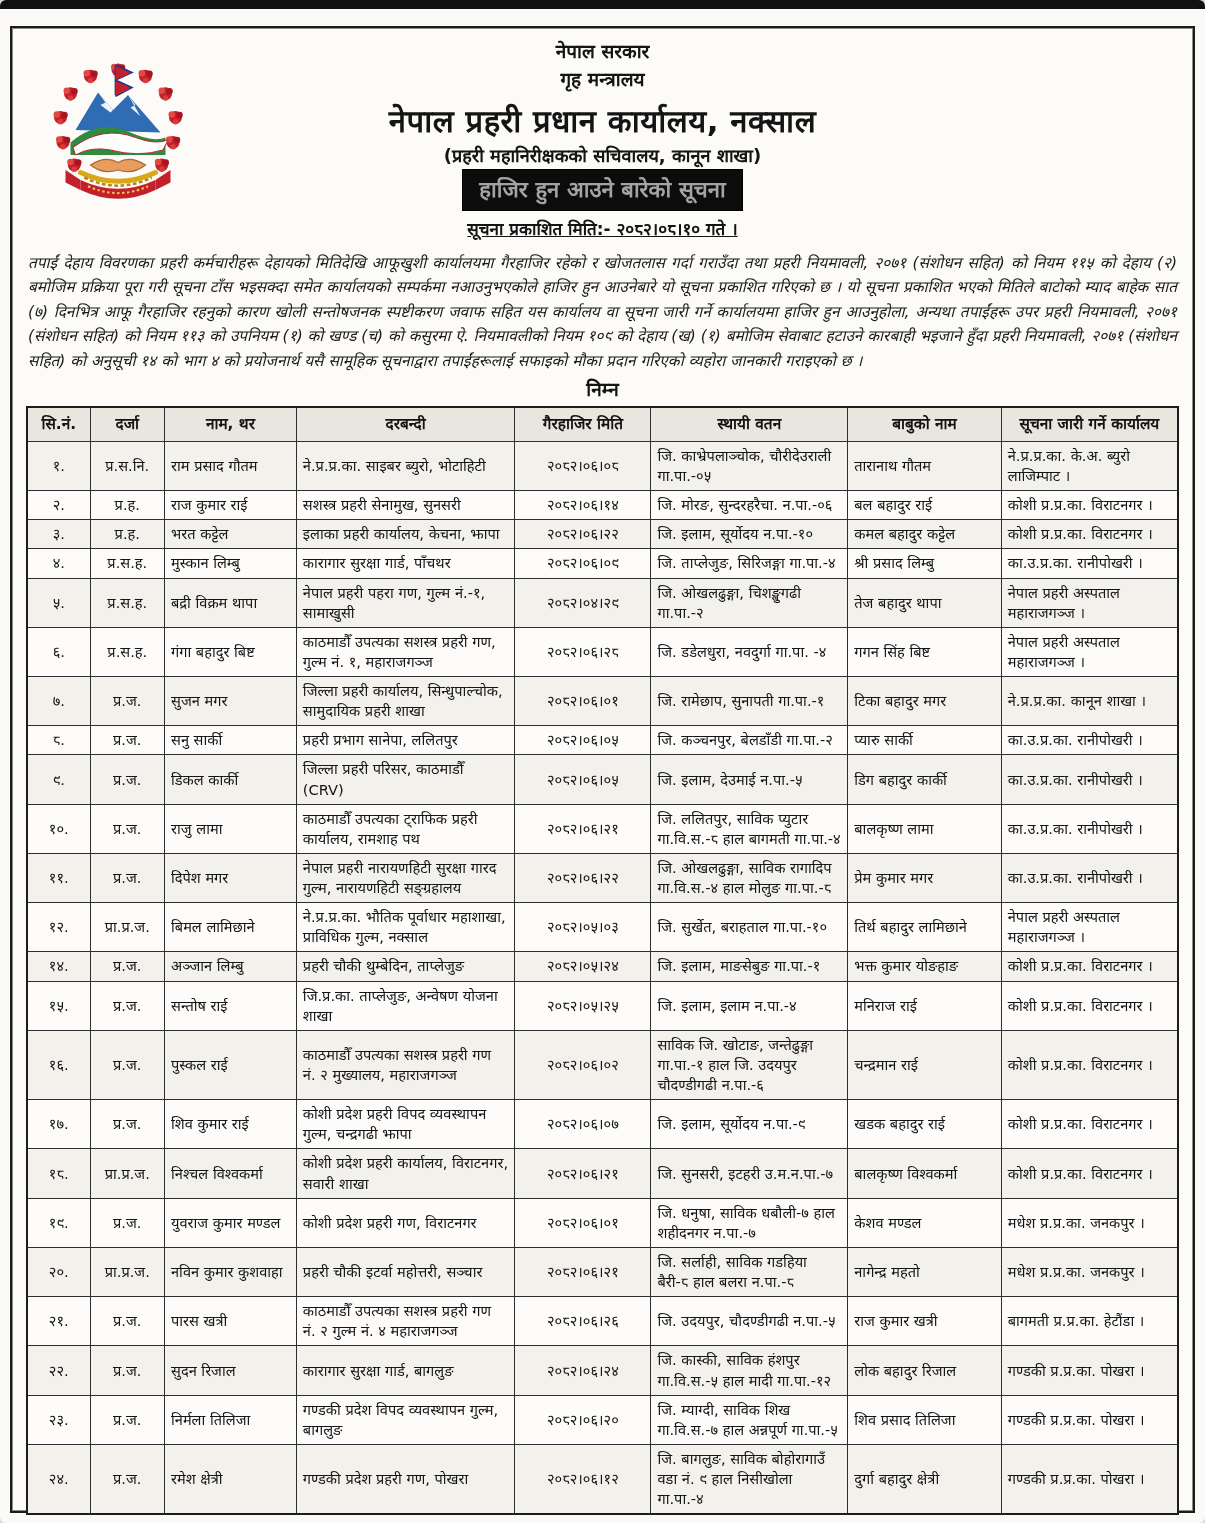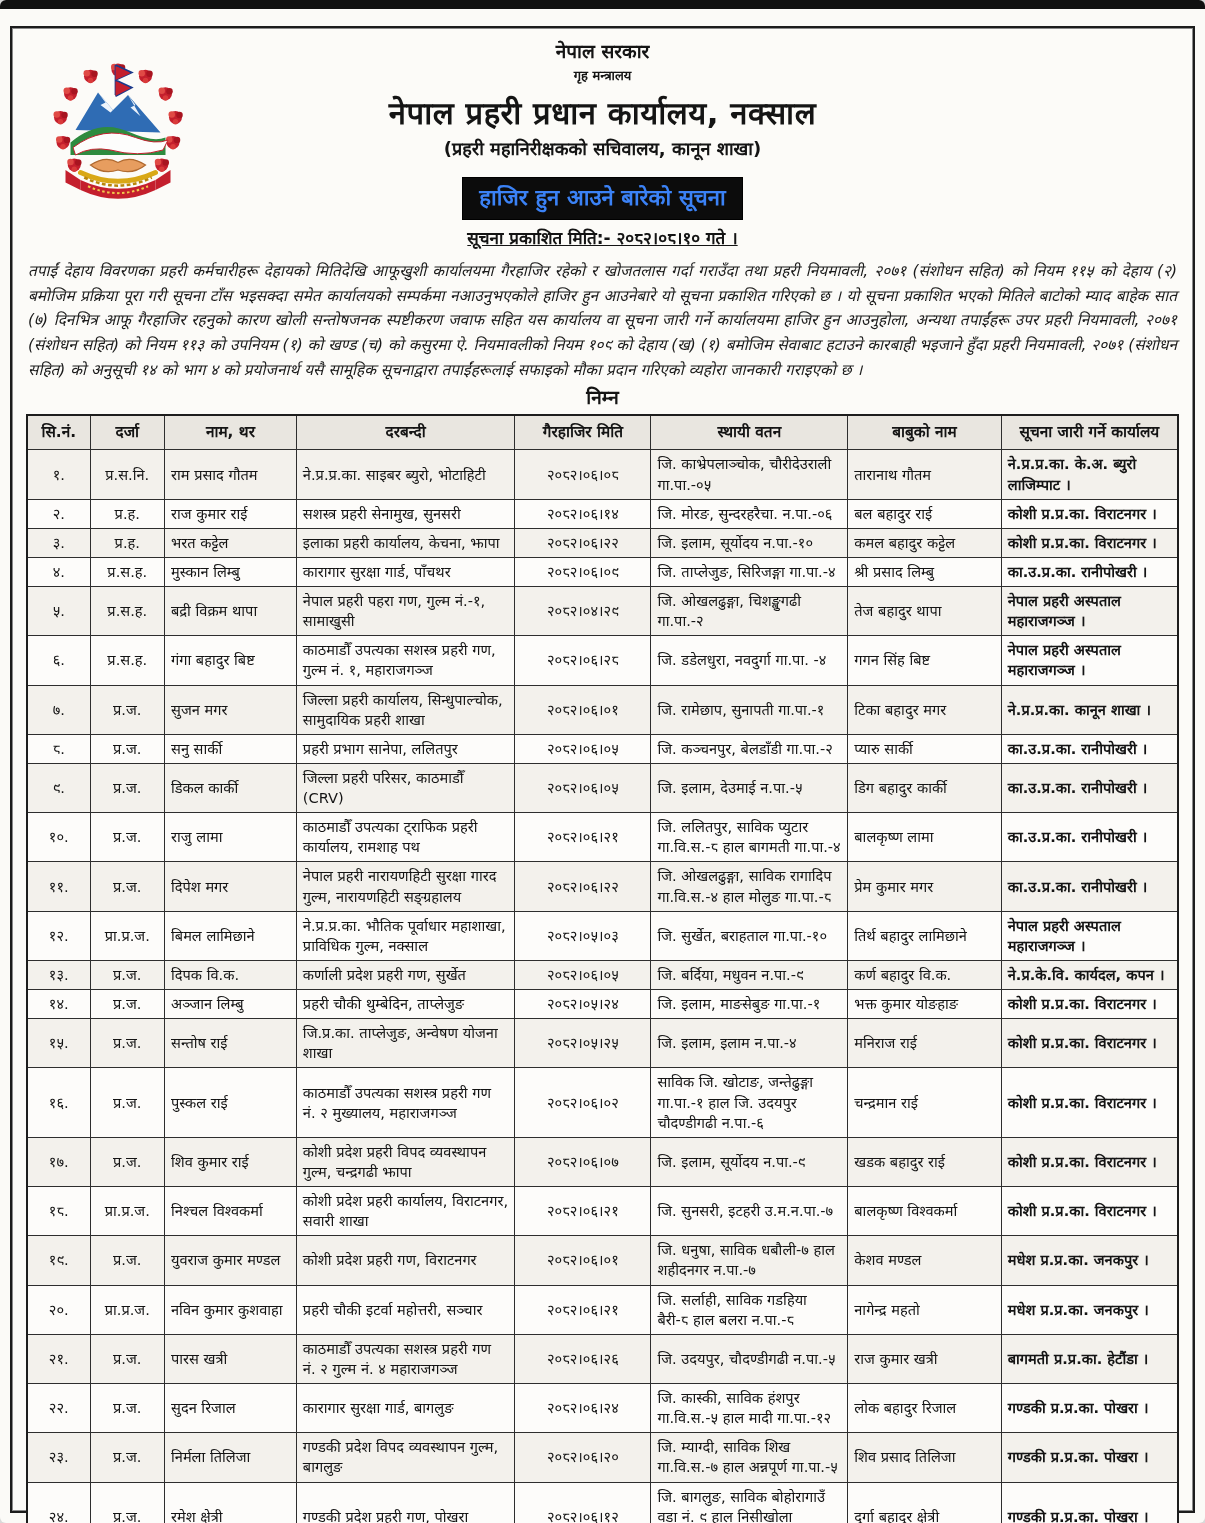--- a/index.html
+++ b/index.html
@@ -19,26 +19,26 @@
     position:absolute;top:26px;left:10px;right:10px;bottom:10px;
     border:2.5px solid #1c1c1c;
     box-shadow:inset 0 0 0 1px #8a8a8a;
     padding:12px 14px 10px 14px;
     box-sizing:border-box;
     background:#fcfbf8;
   }
   .emblem{position:absolute;top:32px;left:30px;width:152px;height:150px;}
   .hdr{text-align:center;line-height:1.25;}
   .hdr .gov{font-size:19px;font-weight:bold;}
-  .hdr .ministry{font-size:13px;font-weight:bold;margin-top:4px;}
+  .hdr .ministry{font-size:19px;font-weight:bold;margin-top:4px;}
   .hdr .office{font-size:31px;font-weight:bold;margin-top:10px;letter-spacing:.5px;}
   .hdr .sub{font-size:18px;font-weight:bold;margin-top:5px;}
   .notice-box{
-    display:inline-block;margin-top:17px;
-    background:#0c0c0c;color:#3b82f6;
+    display:inline-block;margin-top:1px;
+    background:#0c0c0c;color:#a3a3a3;
     font-size:22px;font-weight:bold;
     padding:6px 16px 7px 16px;
     border:1px solid #000;
   }
   .pubdate{font-size:17px;font-weight:bold;margin-top:8px;text-decoration:underline;}
   .body-par{
     margin:10px 2px 0 2px;
     font-size:15.4px;
     line-height:1.6;
     text-align:justify;
@@ -64,21 +64,21 @@
     background:#e9e6e0;
     font-size:15.4px;
     font-weight:bold;
     padding:6px 4px;
   }
   tbody tr:nth-child(odd){background:#f3f1ec;}
   tbody tr:nth-child(even){background:#fdfcfa;}
   td.center{text-align:center;}
   .c0{width:5%;} .c1{width:6.1%;} .c2{width:11.4%;}
   .c3{width:19.4%;} .c4{width:11.8%;} .c5{width:17.4%;}
-  .c6{width:13.4%;margin-top:26px;} .c7{width:15.5%;font-weight:bold;}
+  .c6{width:13.4%;margin-top:26px;} .c7{width:15.5%;}
 </style>
 </head>
 <body>
 
 <div class="page">
   <div class="scan-strip"></div>
 
   <div class="doc">
 
     <div class="emblem">
@@ -270,30 +270,20 @@
             <td class="c0 center">१२.</td>
             <td class="c1 center">प्रा.प्र.ज.</td>
             <td class="c2">बिमल लामिछाने</td>
             <td class="c3">ने.प्र.प्र.का. भौतिक पूर्वाधार महाशाखा, प्राविधिक गुल्म, नक्साल</td>
             <td class="c4 center">२०८२।०५।०३</td>
             <td class="c5">जि. सुर्खेत, बराहताल गा.पा.-१०</td>
             <td class="c6">तिर्थ बहादुर लामिछाने</td>
             <td class="c7">नेपाल प्रहरी अस्पताल महाराजगञ्ज ।</td>
           </tr>
           <tr>
-            <td class="c0 center">१३.</td>
-            <td class="c1 center">प्र.ज.</td>
-            <td class="c2">दिपक वि.क.</td>
-            <td class="c3">कर्णाली प्रदेश प्रहरी गण, सुर्खेत</td>
-            <td class="c4 center">२०८२।०६।०५</td>
-            <td class="c5">जि. बर्दिया, मधुवन न.पा.-९</td>
-            <td class="c6">कर्ण बहादुर वि.क.</td>
-            <td class="c7">ने.प्र.के.वि. कार्यदल, कपन ।</td>
-          </tr>
-          <tr>
             <td class="c0 center">१४.</td>
             <td class="c1 center">प्र.ज.</td>
             <td class="c2">अञ्जान लिम्बु</td>
             <td class="c3">प्रहरी चौकी थुम्बेदिन, ताप्लेजुङ</td>
             <td class="c4 center">२०८२।०५।२४</td>
             <td class="c5">जि. इलाम, माङसेबुङ गा.पा.-१</td>
             <td class="c6">भक्त कुमार योङहाङ</td>
             <td class="c7">कोशी प्र.प्र.का. विराटनगर ।</td>
           </tr>
           <tr>

